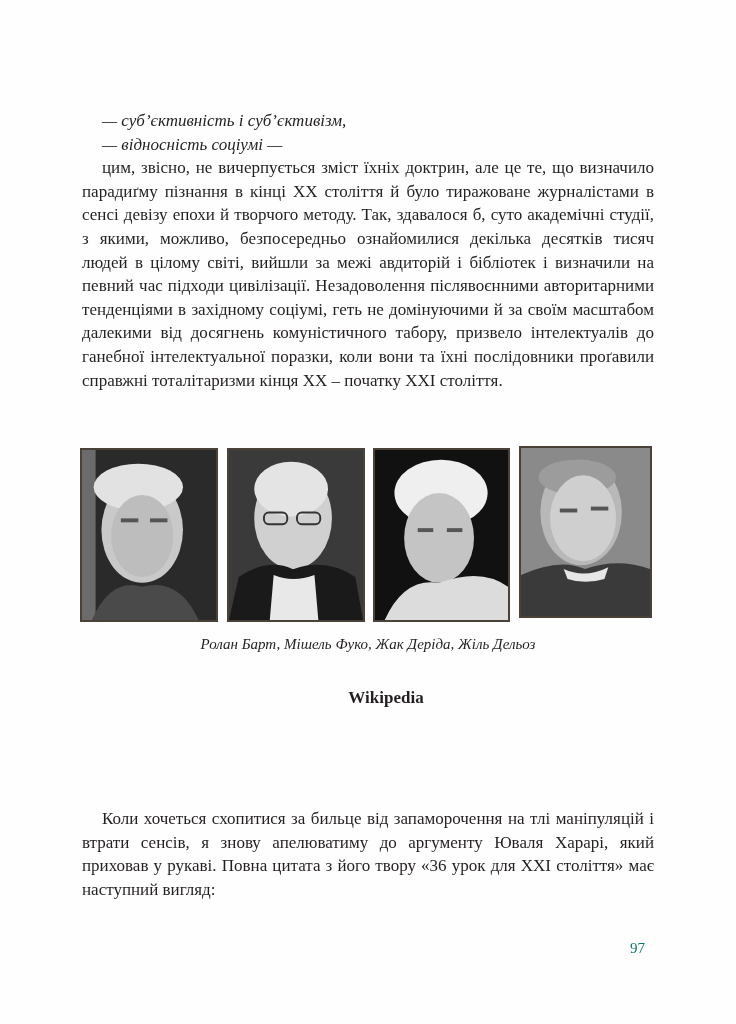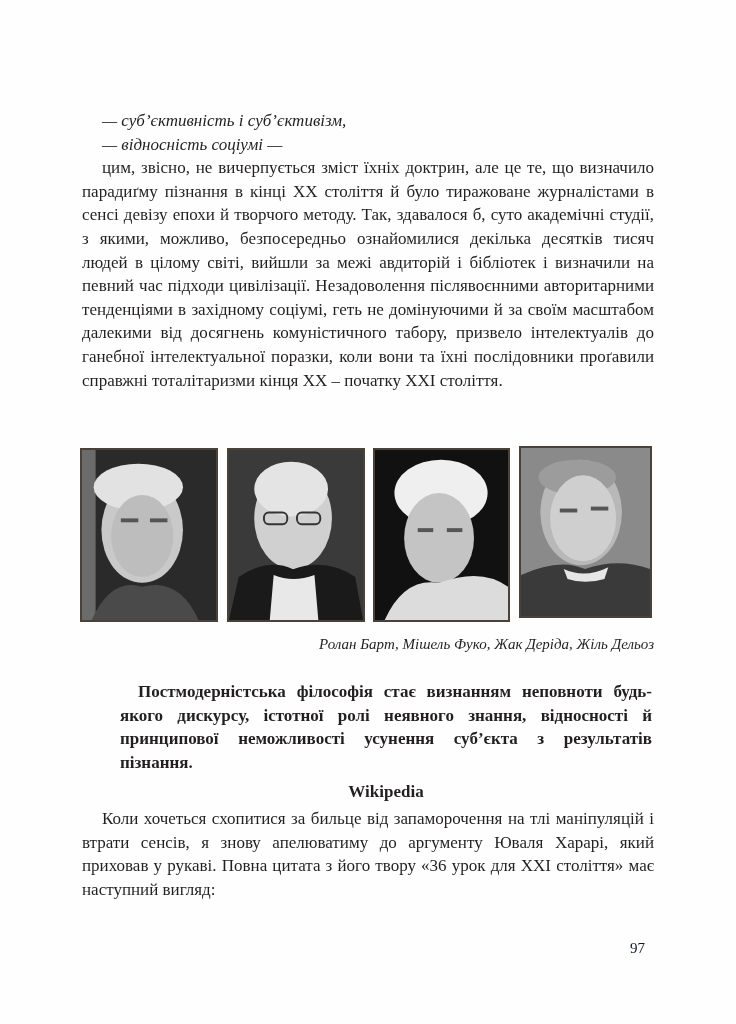--- a/index.html
+++ b/index.html
@@ -36,41 +36,41 @@
       overflow: hidden;
     }
     .photo svg { display: block; width: 100%; height: 100%; }
     #photo-0 { left: 0; width: 138px; top: 2px; }
     #photo-1 { left: 147px; width: 138px; top: 2px; }
     #photo-2 { left: 293px; width: 137px; top: 2px; }
     #photo-3 { left: 439px; width: 133px; top: 0px; height: 172px; }
     .caption {
       position: absolute;
       left: 82px; width: 572px; top: 636px;
-      text-align: right;
+      text-align: center;
       font-style: italic;
       font-size: 15px;
       color: #231f20;
     }
     .quote {
       position: absolute;
       left: 120px; width: 532px; top: 680px;
       font-weight: bold;
       font-size: 17px;
       line-height: 23.6px;
       text-align: justify;
     }
     .quote p { margin: 0; text-indent: 18px; }
     .quote .source { text-align: center; text-indent: 0; margin-top: 6px; }
     #outro { top: 807px; }
     .page-number {
       position: absolute;
       left: 630px; top: 940px;
       font-size: 15px;
-      color: #0f172a;
+      color: #0f766e;
     }
   </style>
 </head>
 <body>
 
 <div class="page">
 
   <div class="text-block" id="intro">
     <div class="ital-line">— суб’єктивність і суб’єктивізм,</div>
     <div class="ital-line">— відносність соціумі —</div>
@@ -121,21 +121,20 @@
         <rect x="72" y="60" width="18" height="4" fill="#555"></rect>
         <path d="M0 172 L0 130 Q40 112 66 124 Q100 112 133 124 L133 172 Z" fill="#3a3a3a"></path>
         <path d="M44 124 Q66 134 90 122 L86 134 Q66 140 48 134 Z" fill="#e6e6e6"></path>
       </svg>
     </div>
   </div>
 
   <div class="caption">Ролан Барт, Мішель Фуко, Жак Деріда, Жіль Дельоз</div>
 
   <div class="quote">
-    <p>Постмодерністська філософія стає визнанням неповноти будь-якого дискурсу, істотної ролі неявного знання, відносності й принципової неможливості усунення суб’єкта з результатів пізнання.</p>
     <p class="source">Wikipedia</p>
   </div>
 
   <div class="text-block" id="outro">
     <p class="para">Коли хочеться схопитися за бильце від запаморочення на тлі маніпуляцій і втрати сенсів, я знову апелюватиму до аргументу Юваля Харарі, який приховав у рукаві. Повна цитата з його твору «36 урок для XXI століття» має наступний вигляд:</p>
   </div>
 
   <div class="page-number">97</div>
 </div>
 

